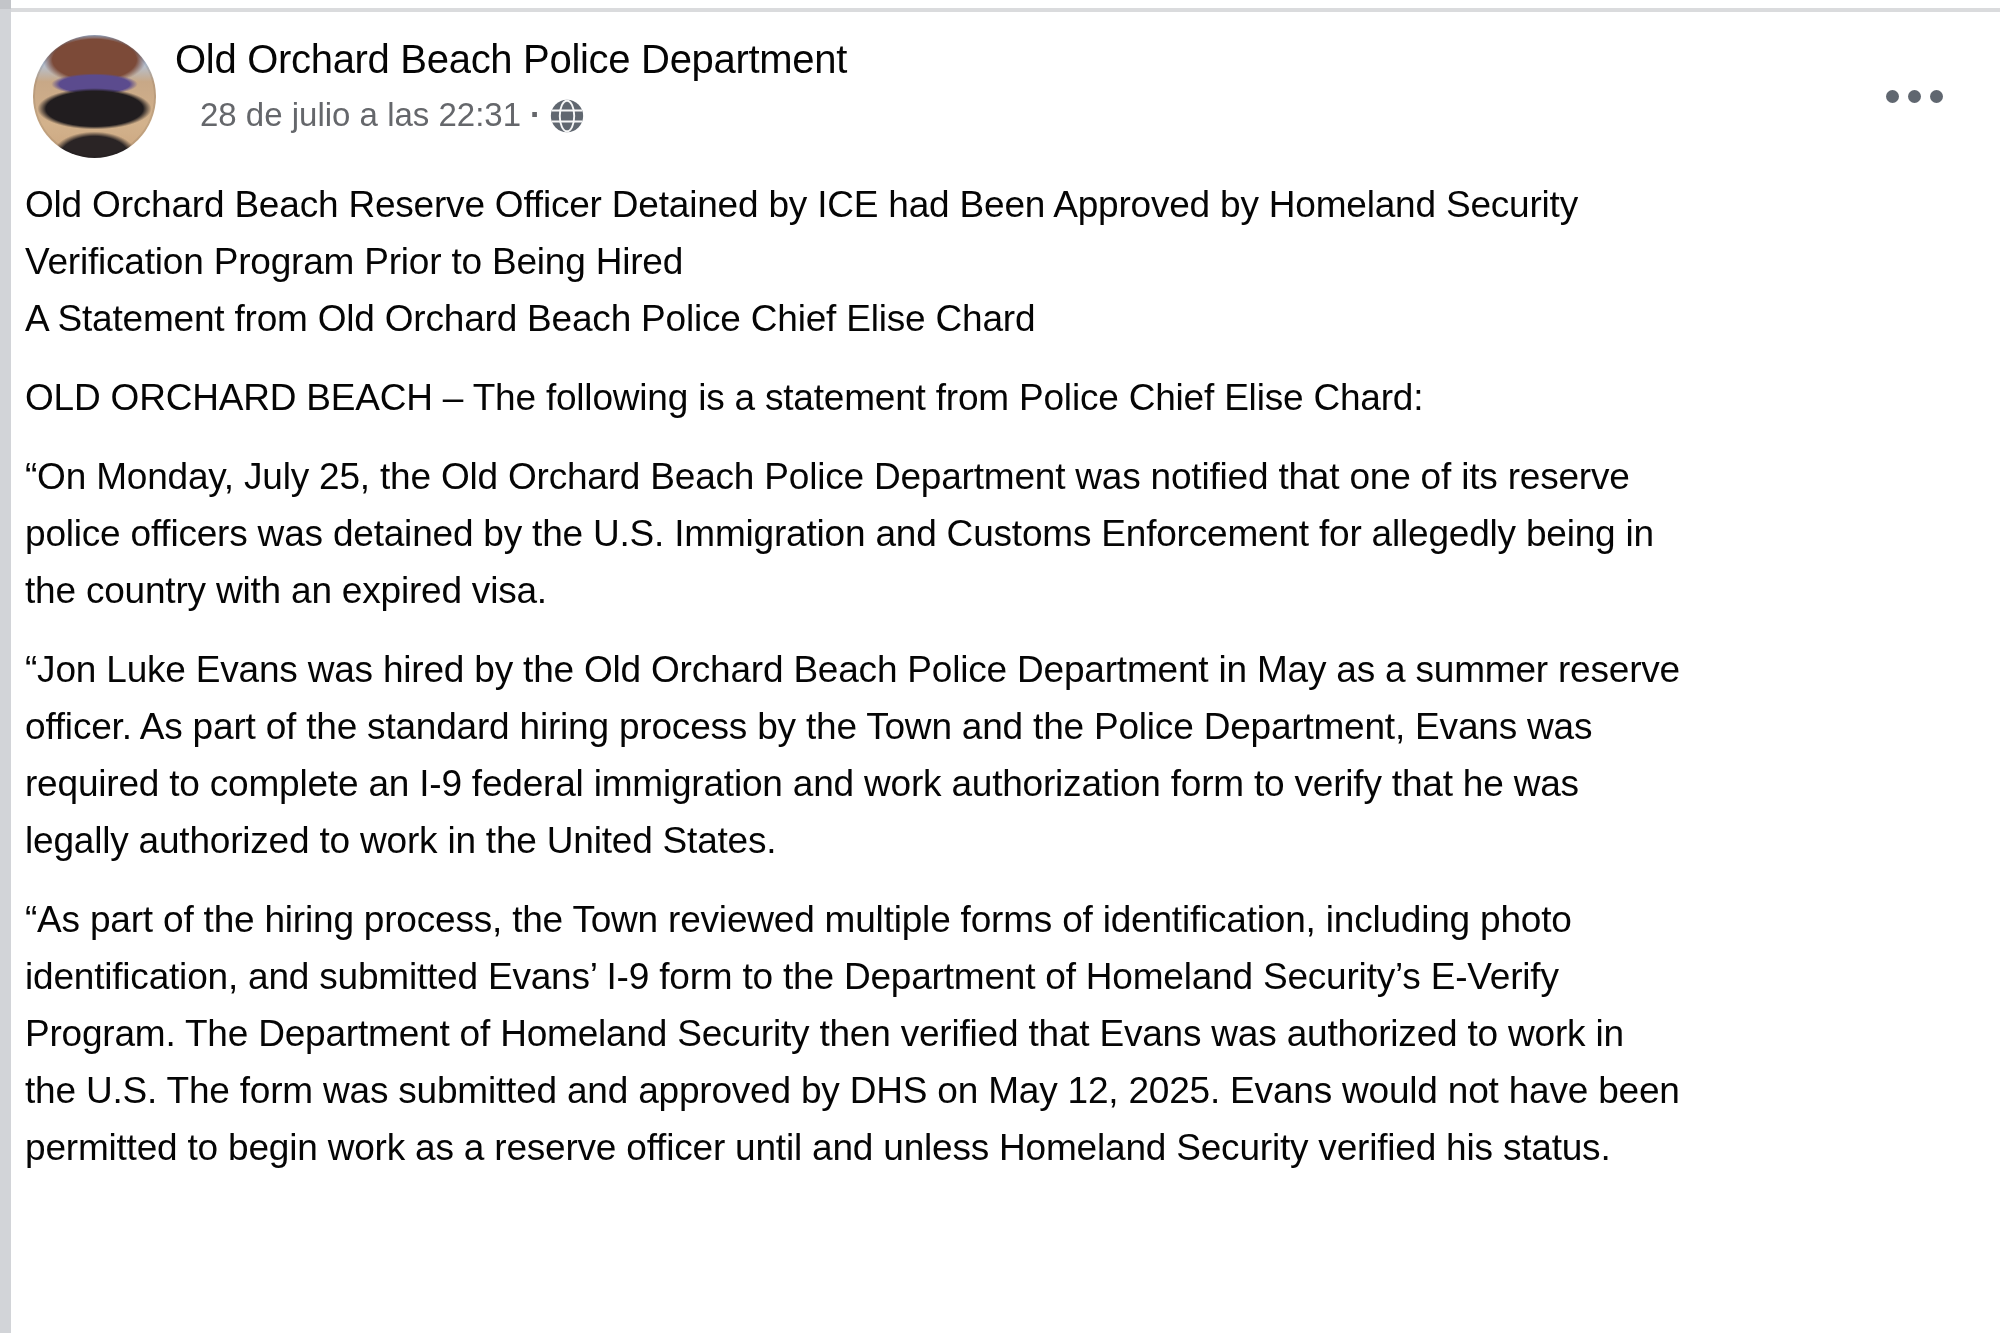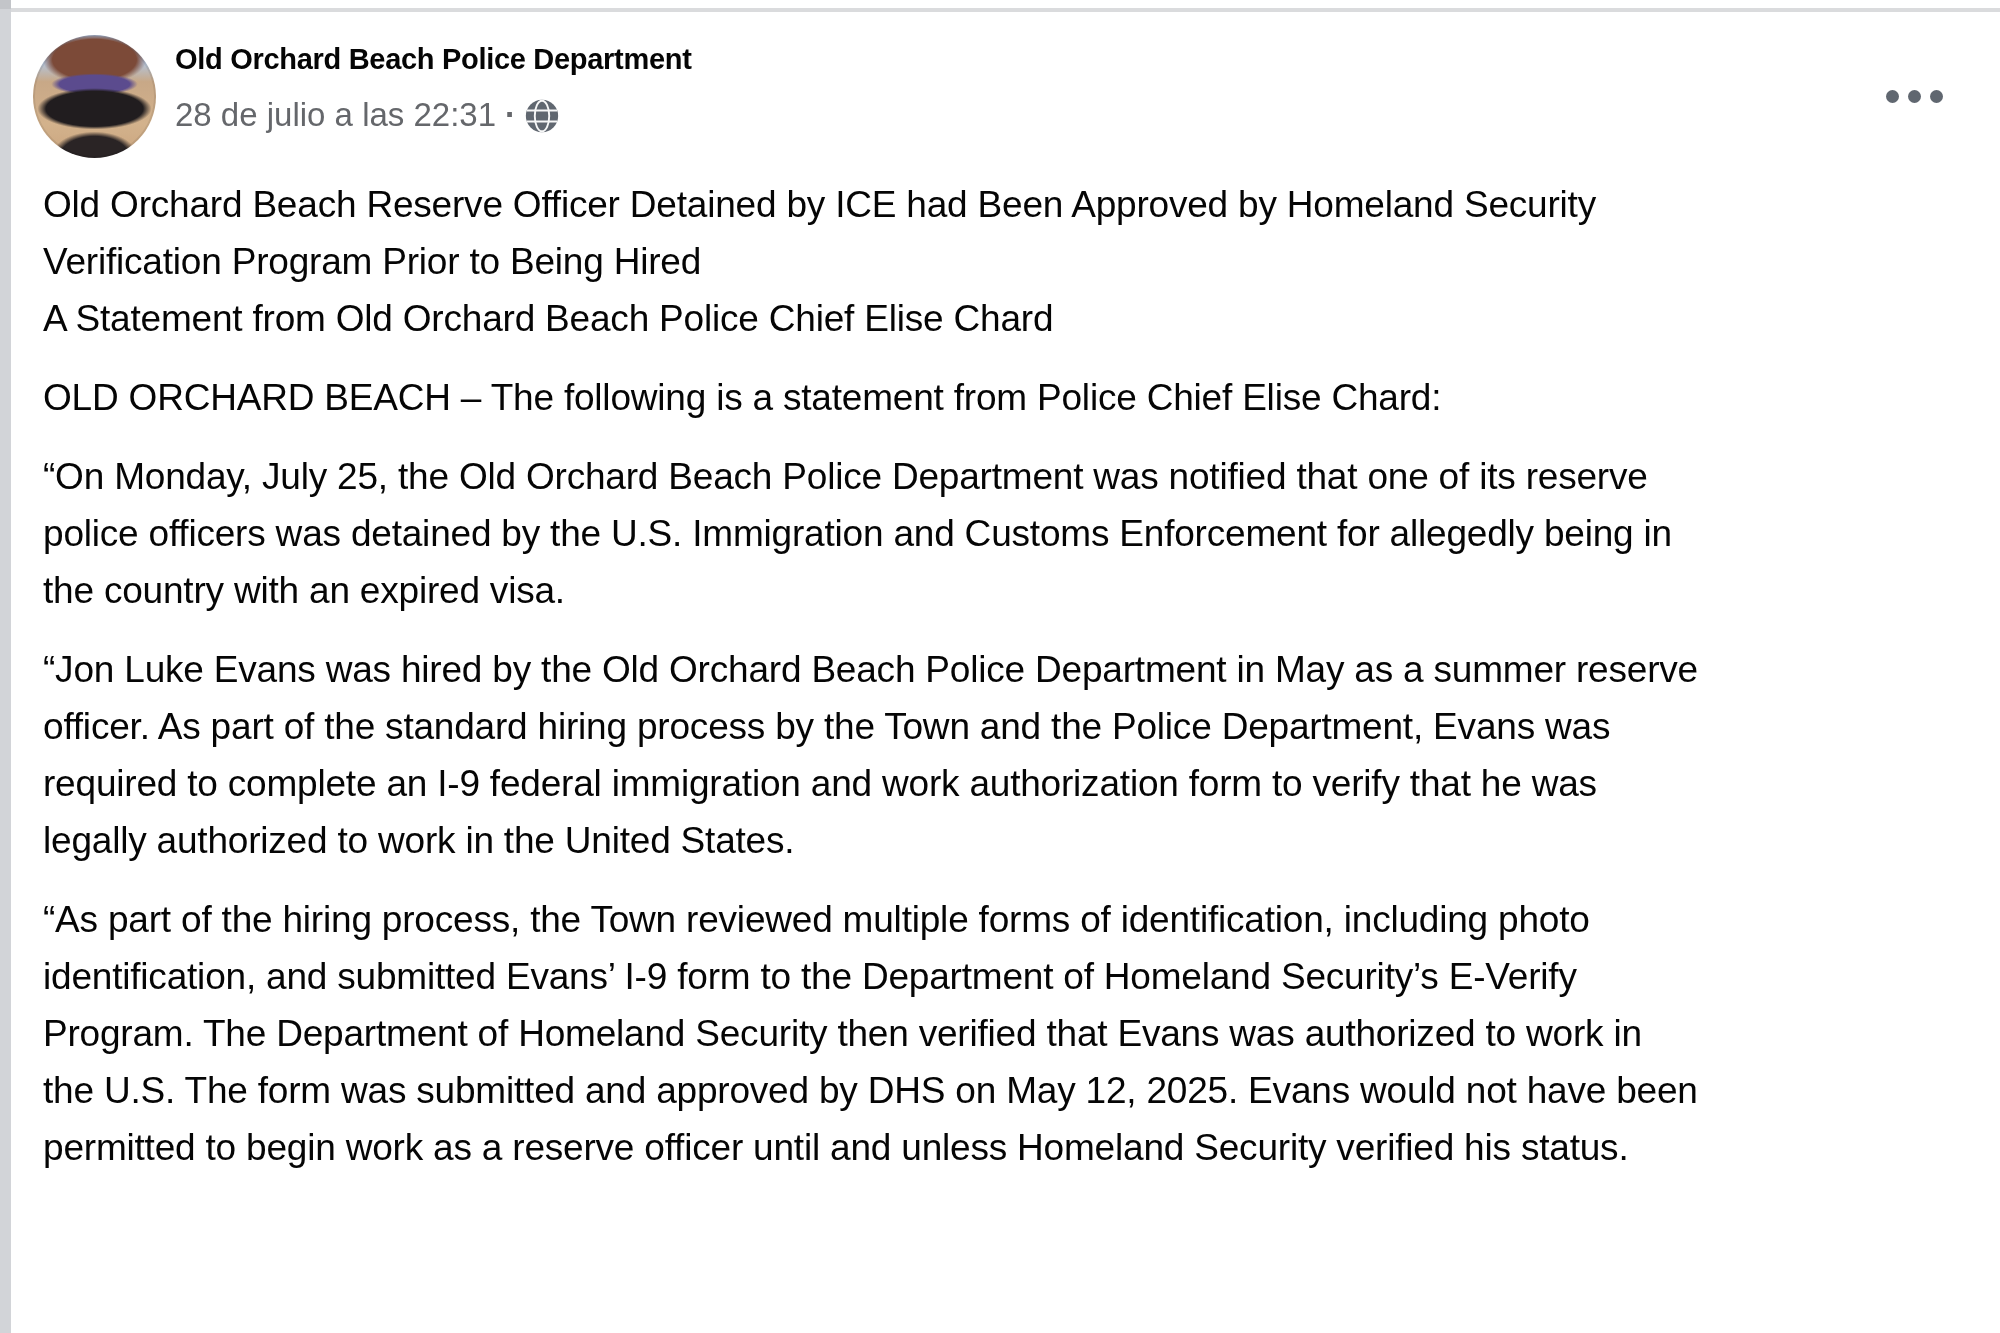--- a/index.html
+++ b/index.html
@@ -68,38 +68,38 @@
       radial-gradient(ellipse 62% 30% at 50% 20%, #7c4a38 0 55%, rgba(124,74,56,0) 68%),
       
       linear-gradient(180deg, #a7bedd 0%, #b3c5dd 22%, #c8a887 38%, #d3b28c 72%, #caa57f 100%);
   }
   .header-text {
     display: flex;
     flex-direction: column;
     padding-top: 0;
   }
   .page-name {
-    font-size: 29px;
+    font-size: 40px;
     line-height: 48px;
-    font-weight: bold;
+    font-weight: normal;
     color: #050505;
     letter-spacing: -0.3px;
     white-space: nowrap;
     cursor: pointer;
   }
   .meta-row {
     display: flex;
     align-items: center;
     gap: 9px;
     margin-top: 12px;
     color: #65676B;
     font-size: 33px;
     line-height: 40px;
   }
-  .meta-row .timestamp { cursor: pointer; }
+  .meta-row .timestamp { cursor: pointer; margin-left: 25px; }
   .meta-row .sep {
     color: #65676B;
     font-weight: bold;
   }
   .globe { width: 34px; height: 34px; display: block; margin-top: 2px; }
   
   .menu-btn {
     position: absolute;
     top: 64px;
     right: 49px;
@@ -112,21 +112,21 @@
     cursor: pointer;
     border-radius: 8px;
   }
   .menu-btn .dot {
     width: 13px; height: 13px;
     border-radius: 50%;
     background: #606770;
   }
   
   .post-body {
-    padding: 18px 55px 0 32px;
+    padding: 18px 55px 0 14px;
   }
   .post-body p {
     margin: 0 0 22px 0;
     font-size: 37px;
     line-height: 57px;
     color: #050505;
     letter-spacing: -0.2px;
     white-space: pre-line;
   }
 </style>

